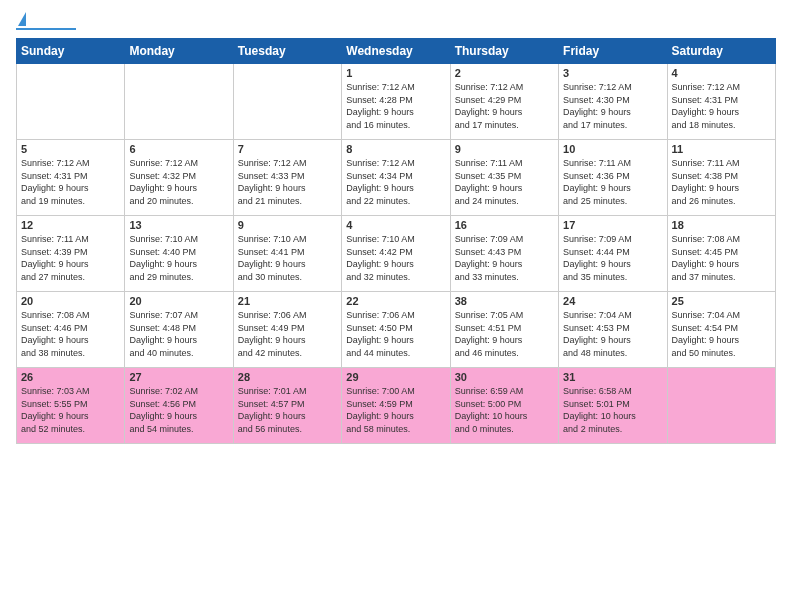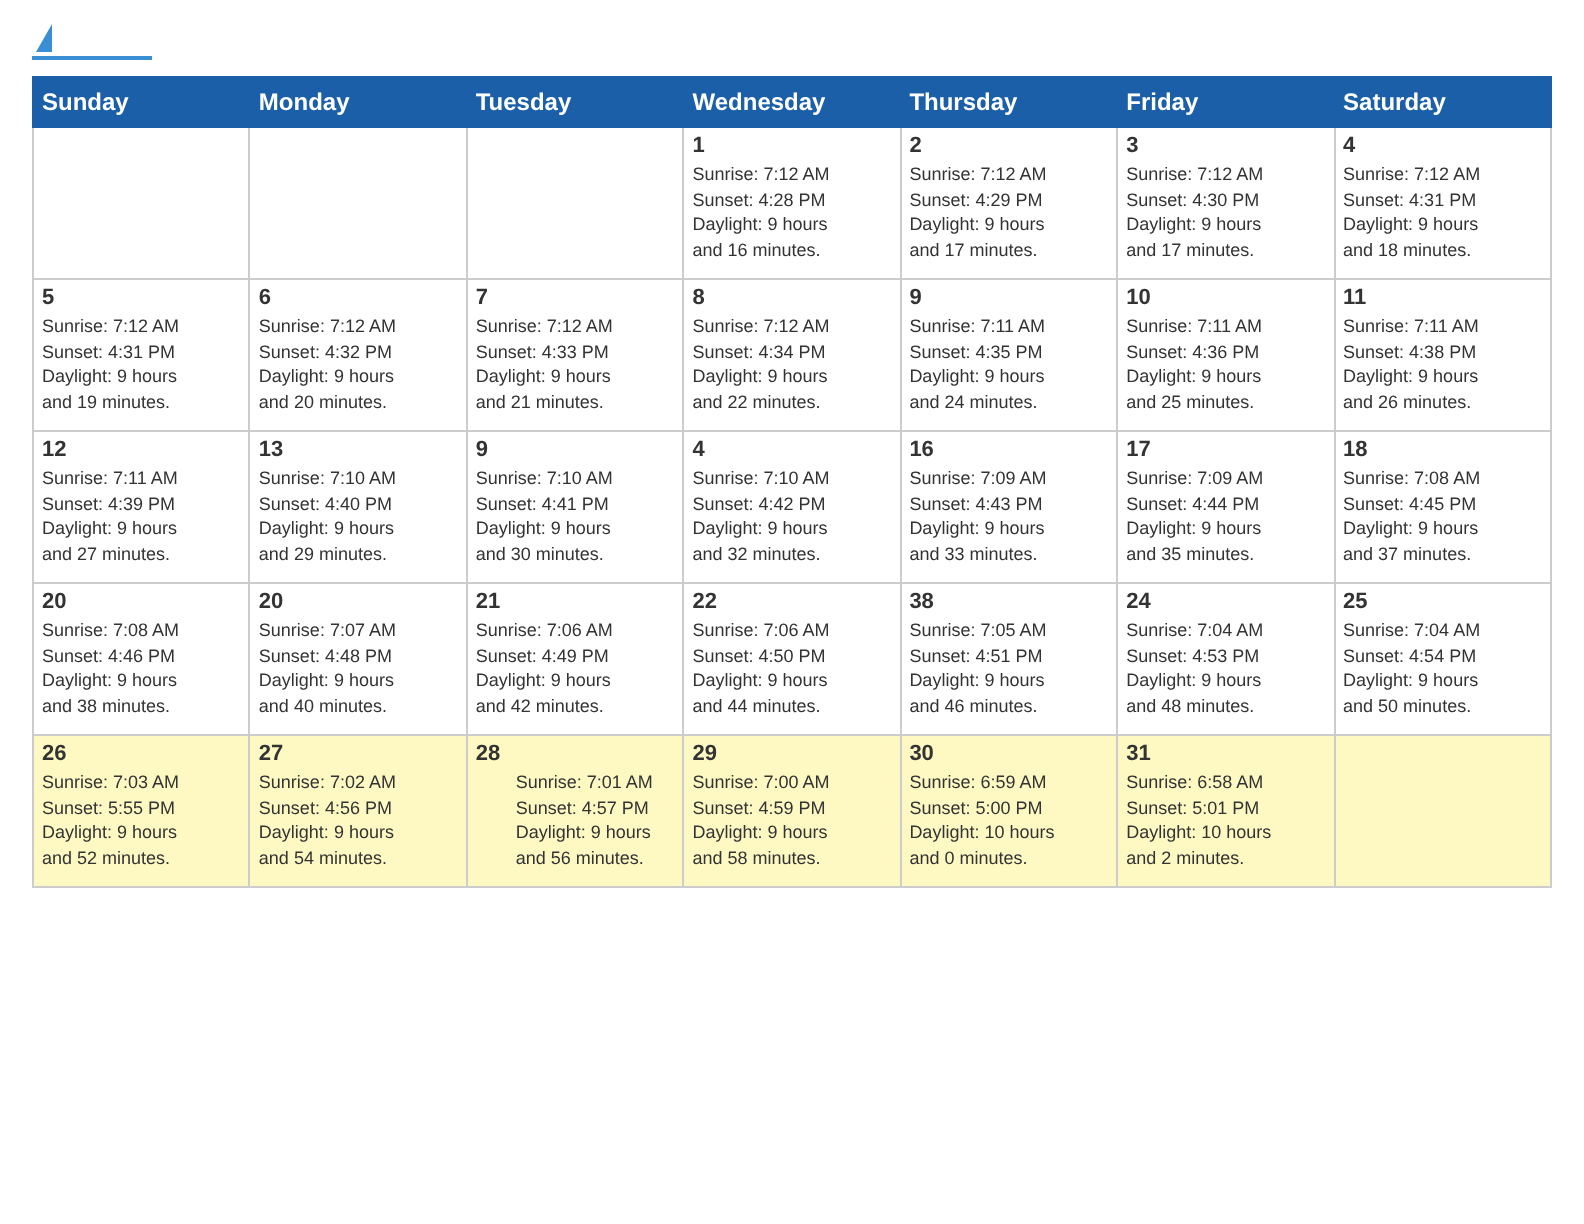--- a/index.html
+++ b/index.html
@@ -72,21 +72,21 @@
       border: 1px solid #ccc;
       vertical-align: top;
       padding: 3px 4px;
       width: calc(100% / 7);
       height: 76px;
       font-size: 9.5px;
       color: #333;
       background: #fff;
     }
     .calendar tr:last-child td {
-      background: #fef9c3;
+      background: #f9a8d4;
     }
     .day-num {
       font-size: 11px;
       font-weight: bold;
       display: block;
       margin-bottom: 2px;
     }
     .day-info {
       font-size: 9px;
       line-height: 1.4;
@@ -326,21 +326,21 @@
           </td>
           <td>
             <span class="day-num">27</span>
             <div class="day-info" style="white-space: pre-line;">Sunrise: 7:02 AM
 Sunset: 4:56 PM
 Daylight: 9 hours
 and 54 minutes.</div>
           </td>
           <td>
             <span class="day-num">28</span>
-            <div class="day-info" style="white-space: pre-line; margin-left: 20px;">Sunrise: 7:01 AM
+            <div class="day-info" style="white-space: pre-line;">Sunrise: 7:01 AM
 Sunset: 4:57 PM
 Daylight: 9 hours
 and 56 minutes.</div>
           </td>
           <td>
             <span class="day-num">29</span>
             <div class="day-info" style="white-space: pre-line;">Sunrise: 7:00 AM
 Sunset: 4:59 PM
 Daylight: 9 hours
 and 58 minutes.</div>

